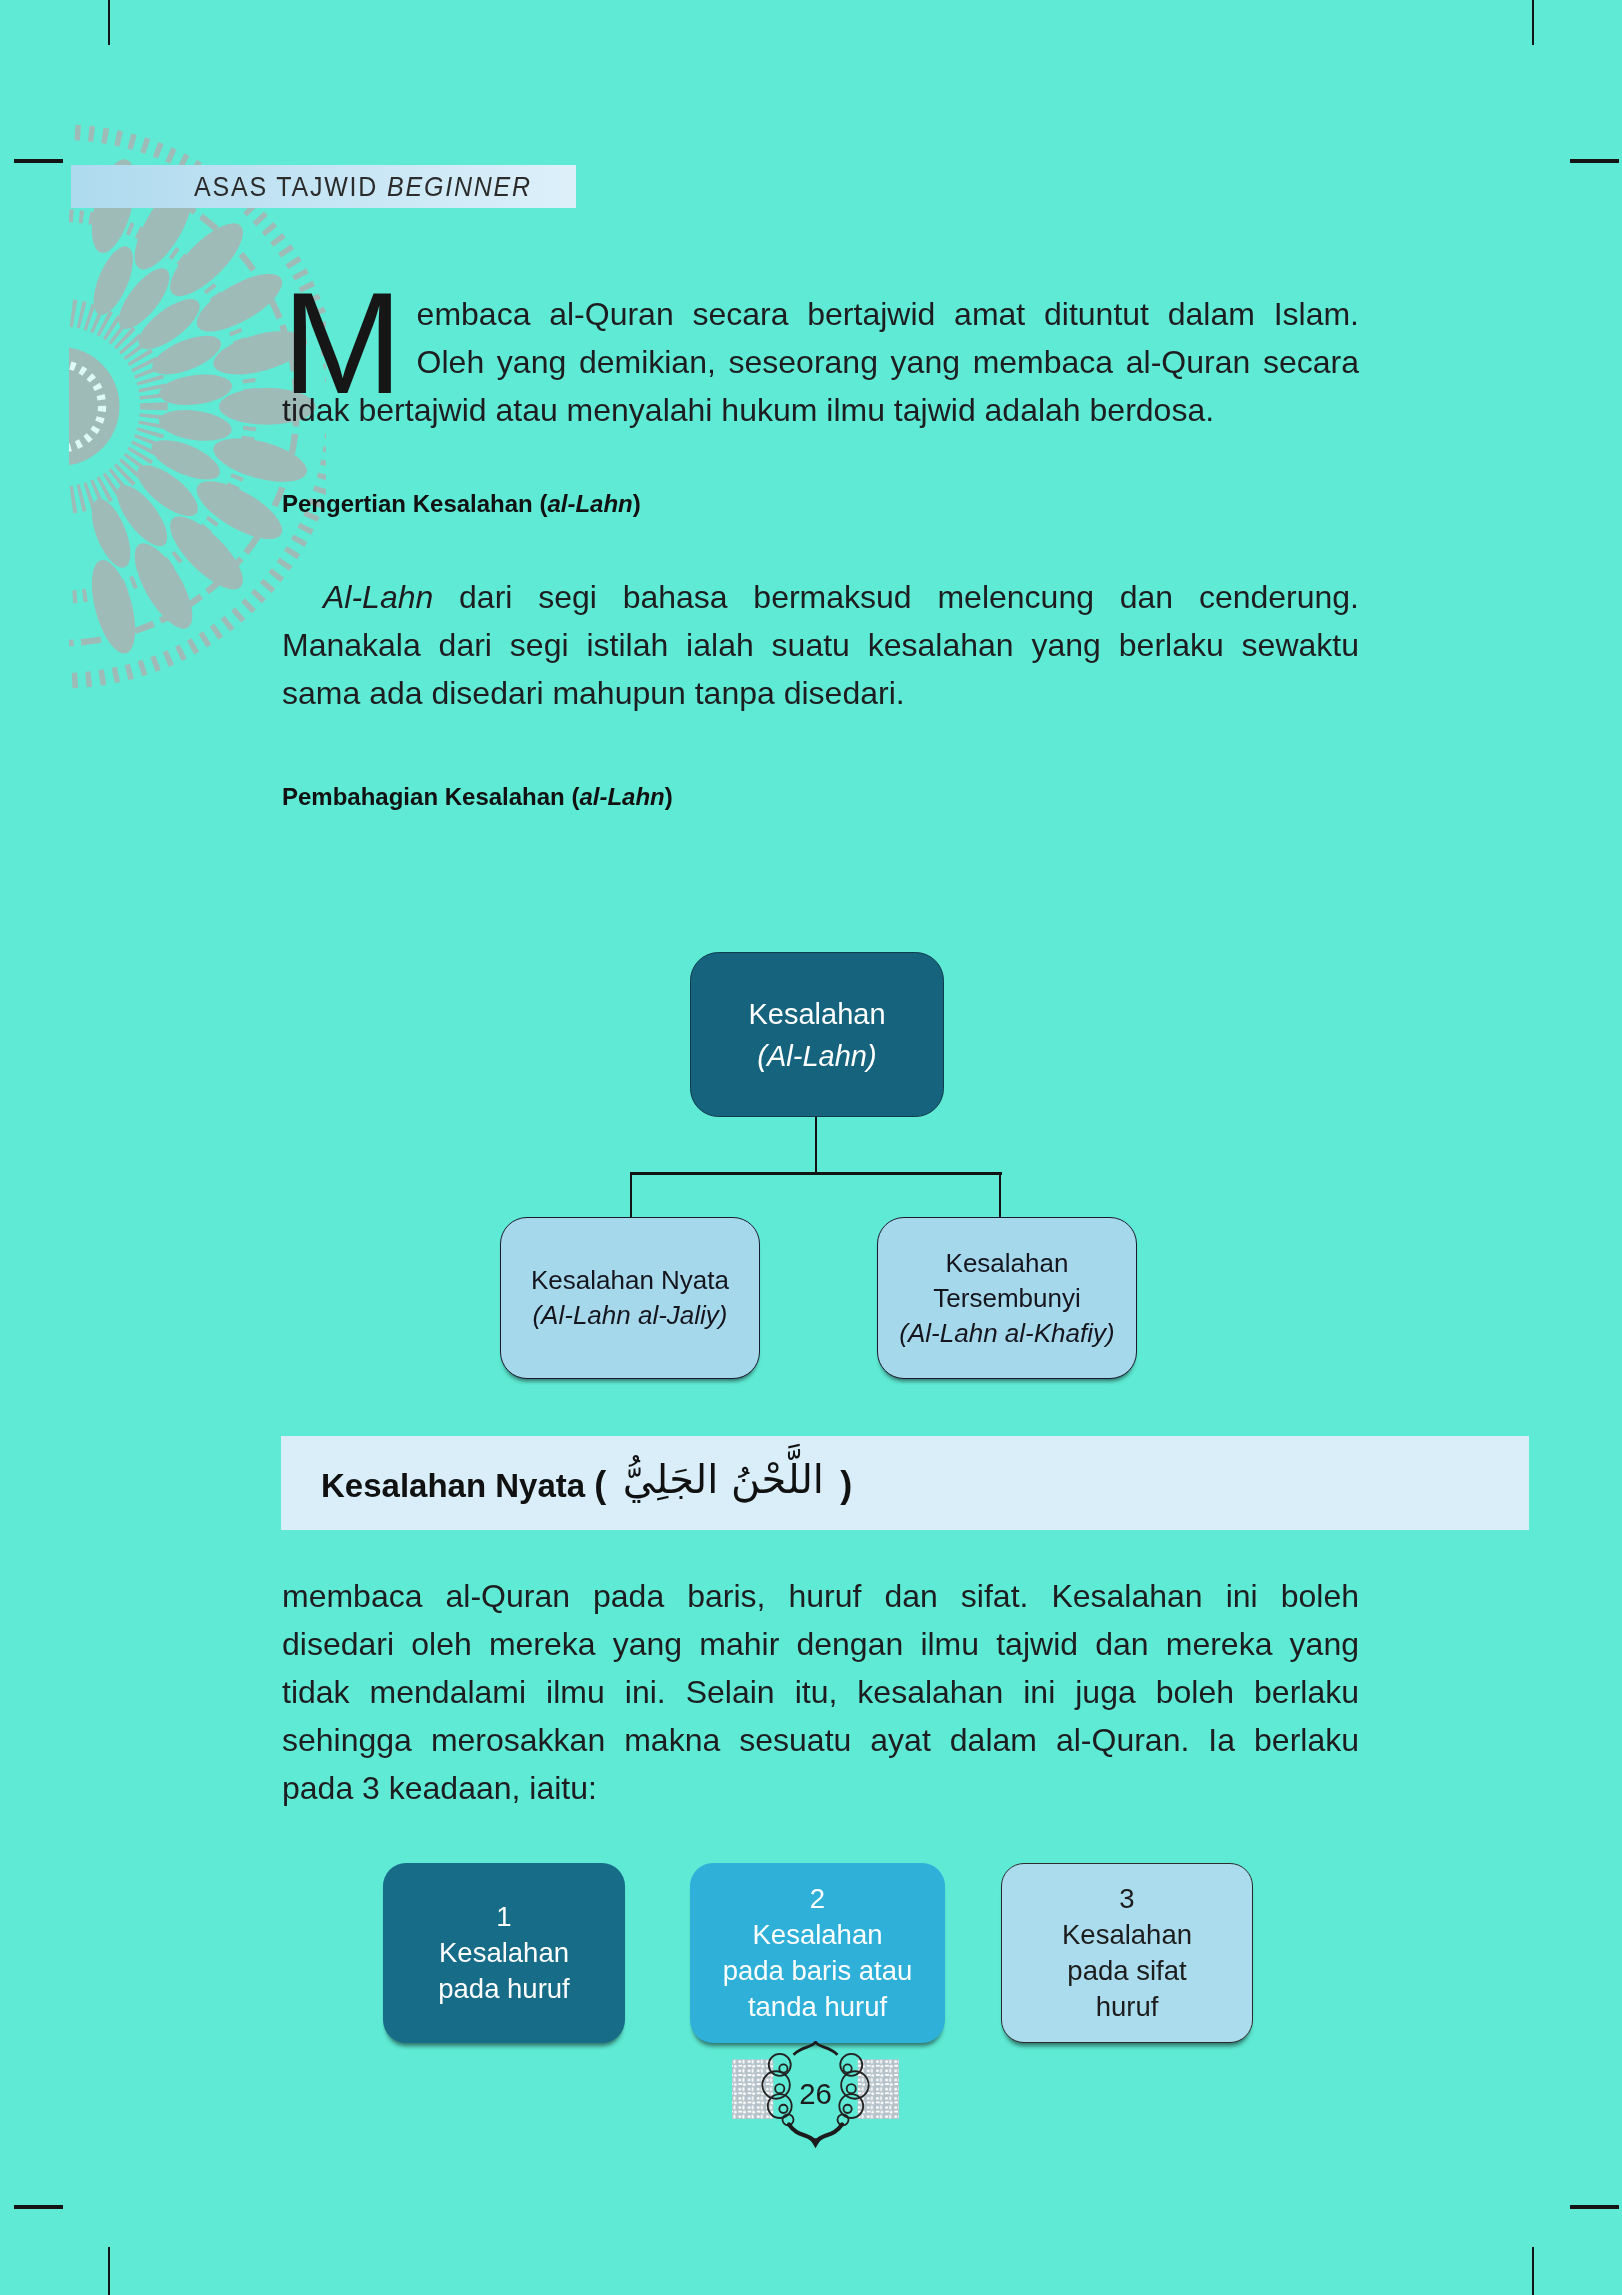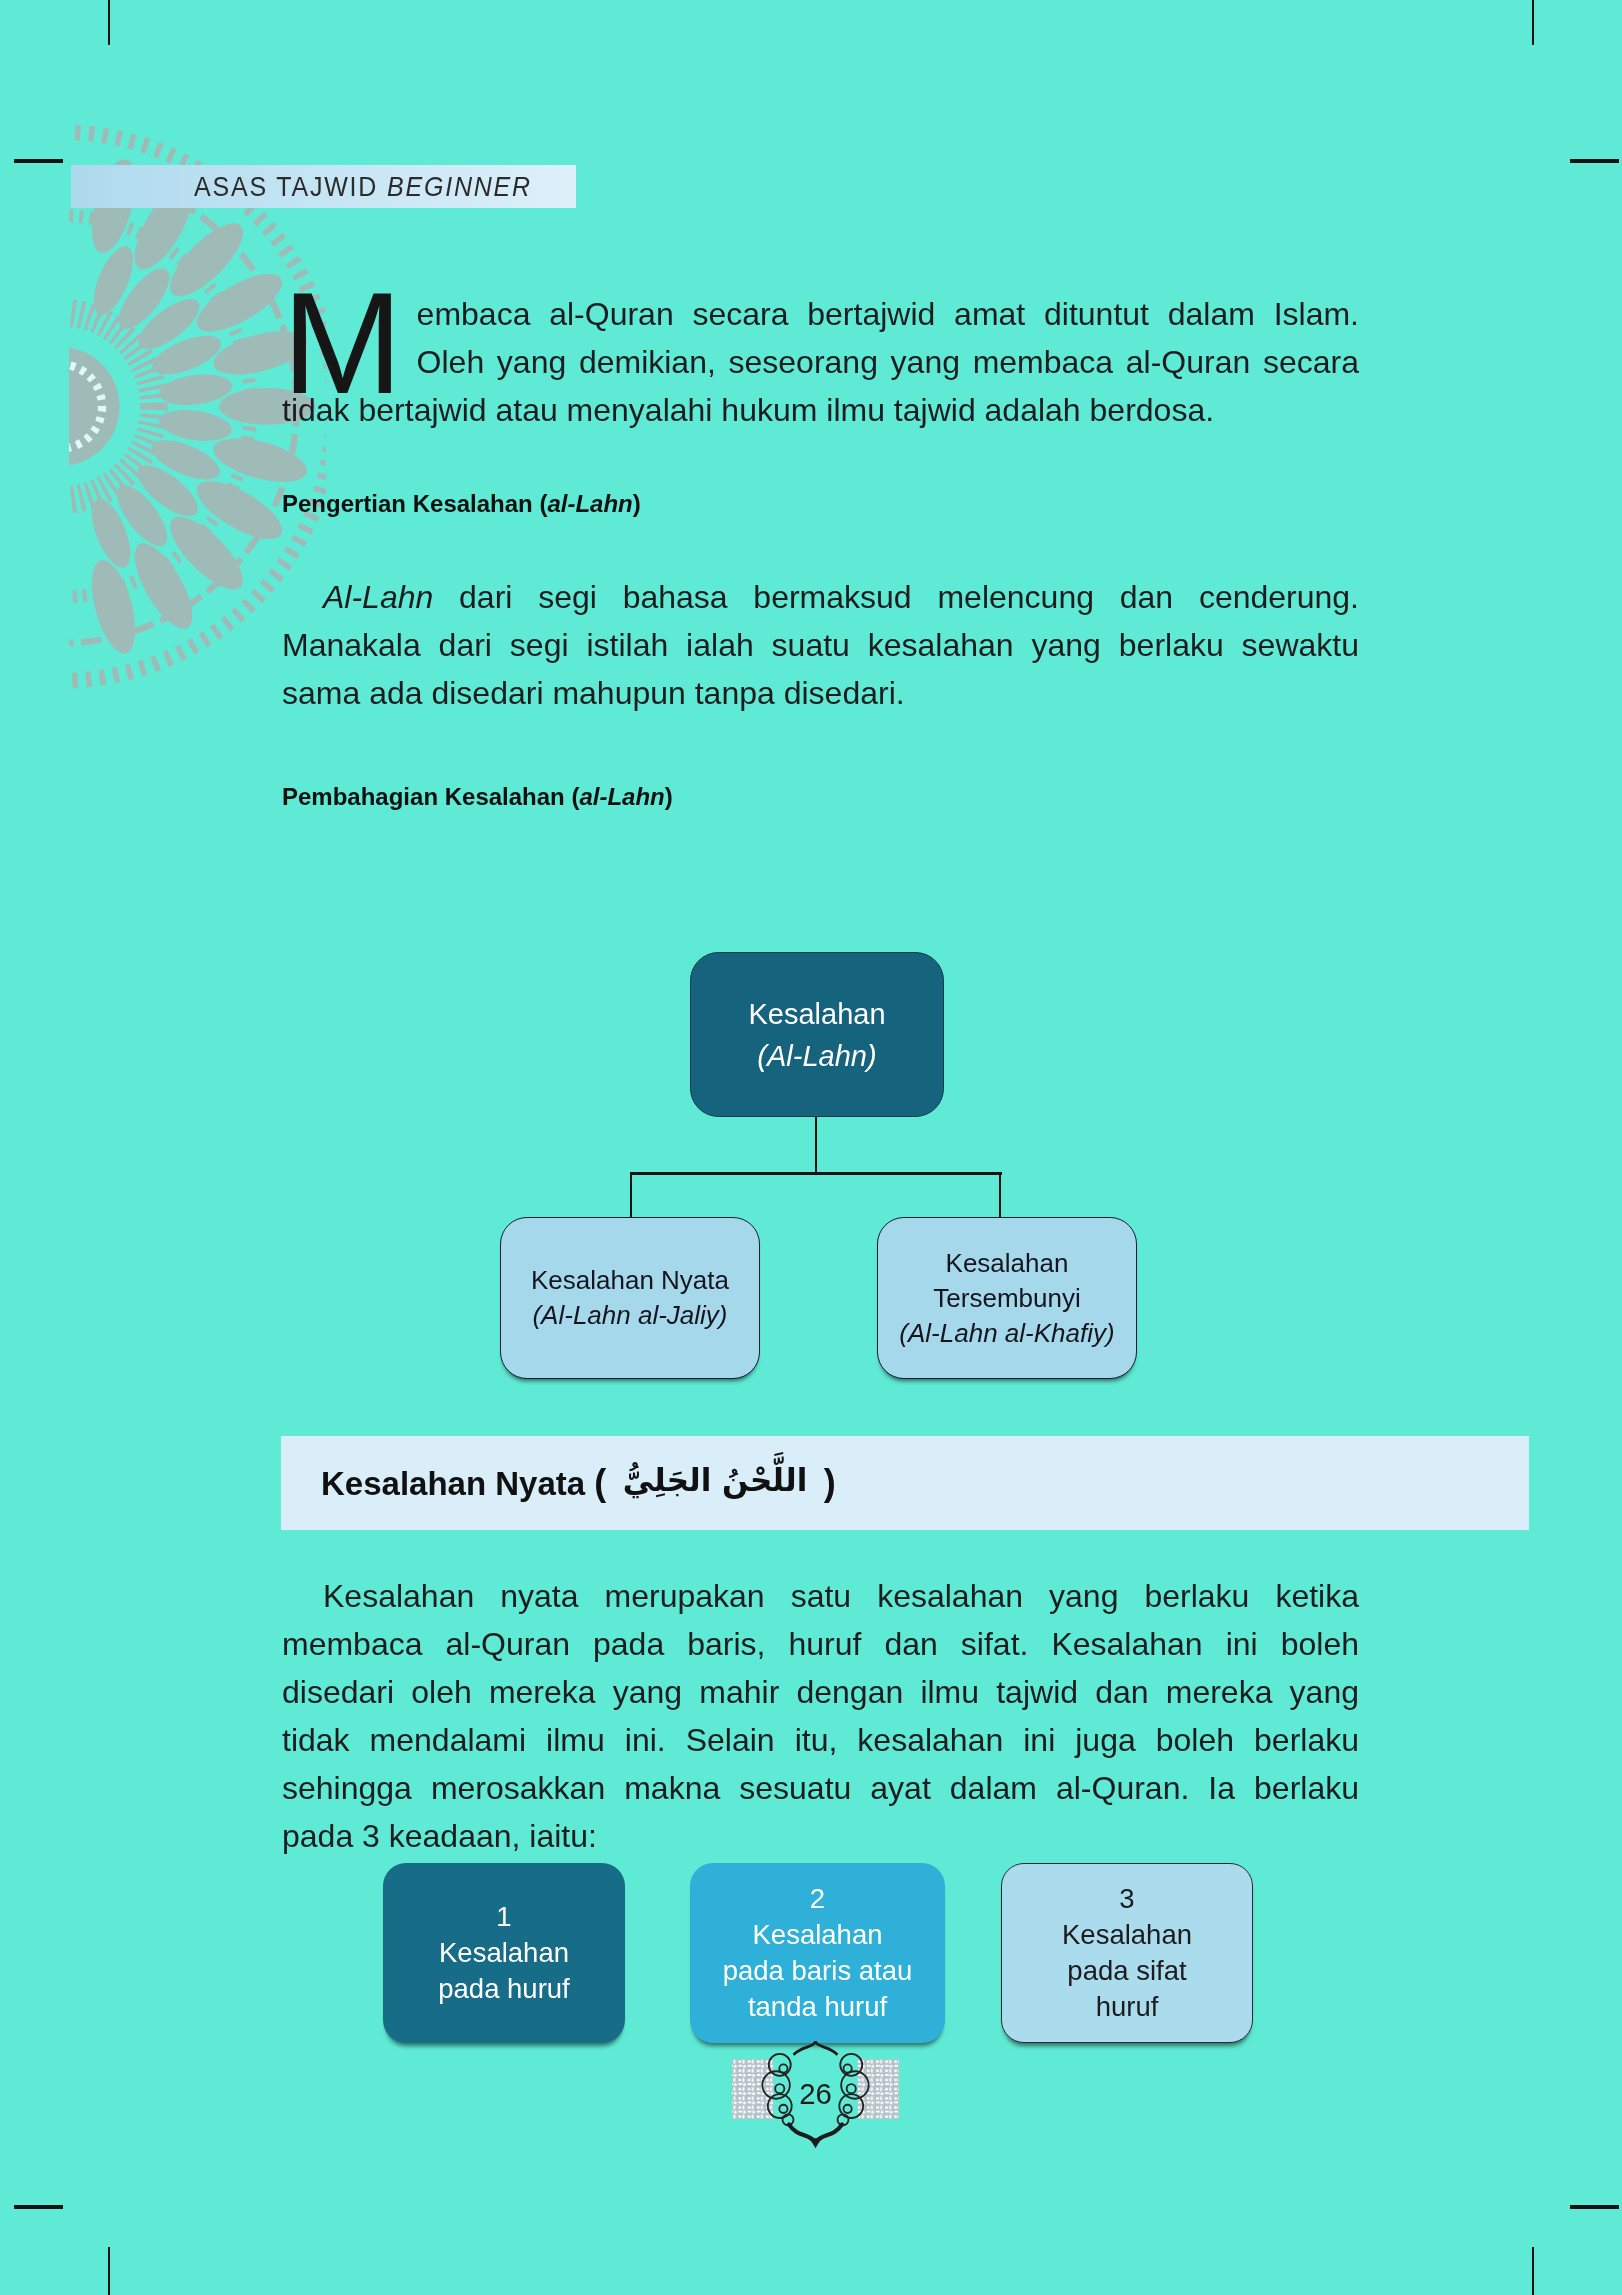--- a/index.html
+++ b/index.html
@@ -51,21 +51,21 @@
   .fc-box .it{font-style:italic;}
   .conn{position:absolute; background:#121212;}
   
   .band-section{
     position:absolute; left:281px; top:1436px; width:1248px; height:94px;
     background:#d9eef8; display:flex; align-items:center; z-index:2;
   }
   .band-section .label{margin-left:40px; font-size:33px; font-weight:bold; color:#111; white-space:nowrap;}
   .band-section .paren{font-size:36px; font-weight:bold;}
   .band-section .arabic{
-    font-family:"DejaVu Sans", sans-serif; font-size:31px; font-weight:bold;
+    font-family:"DejaVu Sans", sans-serif; font-size:40px; font-weight:normal;
     direction:rtl; unicode-bidi:isolate; margin:0 6.4px; position:relative; top:-3.7px;
   }
   
   .case{
     position:absolute; top:1863px; height:180px; box-sizing:border-box;
     border-radius:23px; display:flex; flex-direction:column; justify-content:center;
     align-items:center; text-align:center; font-size:27.5px; line-height:36px;
     box-shadow:0 6.4px 4.6px -3.7px rgba(0,0,0,.5);
   }
   .case1{left:383px;  width:242px; background:#176c88; color:#ffffff;}
@@ -167,21 +167,20 @@
     <div class="it">(Al-Lahn al-Khafiy)</div>
   </div>
 
   <div class="band-section">
     <div class="label">
       <span>Kesalahan Nyata </span><span class="paren">( </span><span class="arabic">اللَّحْنُ الجَلِيُّ</span><span class="paren"> )</span>
     </div>
   </div>
 
   <div class="block para" style="top:1572px;">
-    <div class="line ind">Kesalahan nyata merupakan satu kesalahan yang berlaku ketika</div>
     <div class="line">membaca al-Quran pada baris, huruf dan sifat. Kesalahan ini boleh</div>
     <div class="line">disedari oleh mereka yang mahir dengan ilmu tajwid dan mereka yang</div>
     <div class="line">tidak mendalami ilmu ini. Selain itu, kesalahan ini juga boleh berlaku</div>
     <div class="line">sehingga merosakkan makna sesuatu ayat dalam al-Quran. Ia berlaku</div>
     <div class="line last">pada 3 keadaan, iaitu:</div>
   </div>
 
   <div class="case case1">
     <div>1</div>
     <div>Kesalahan</div>

